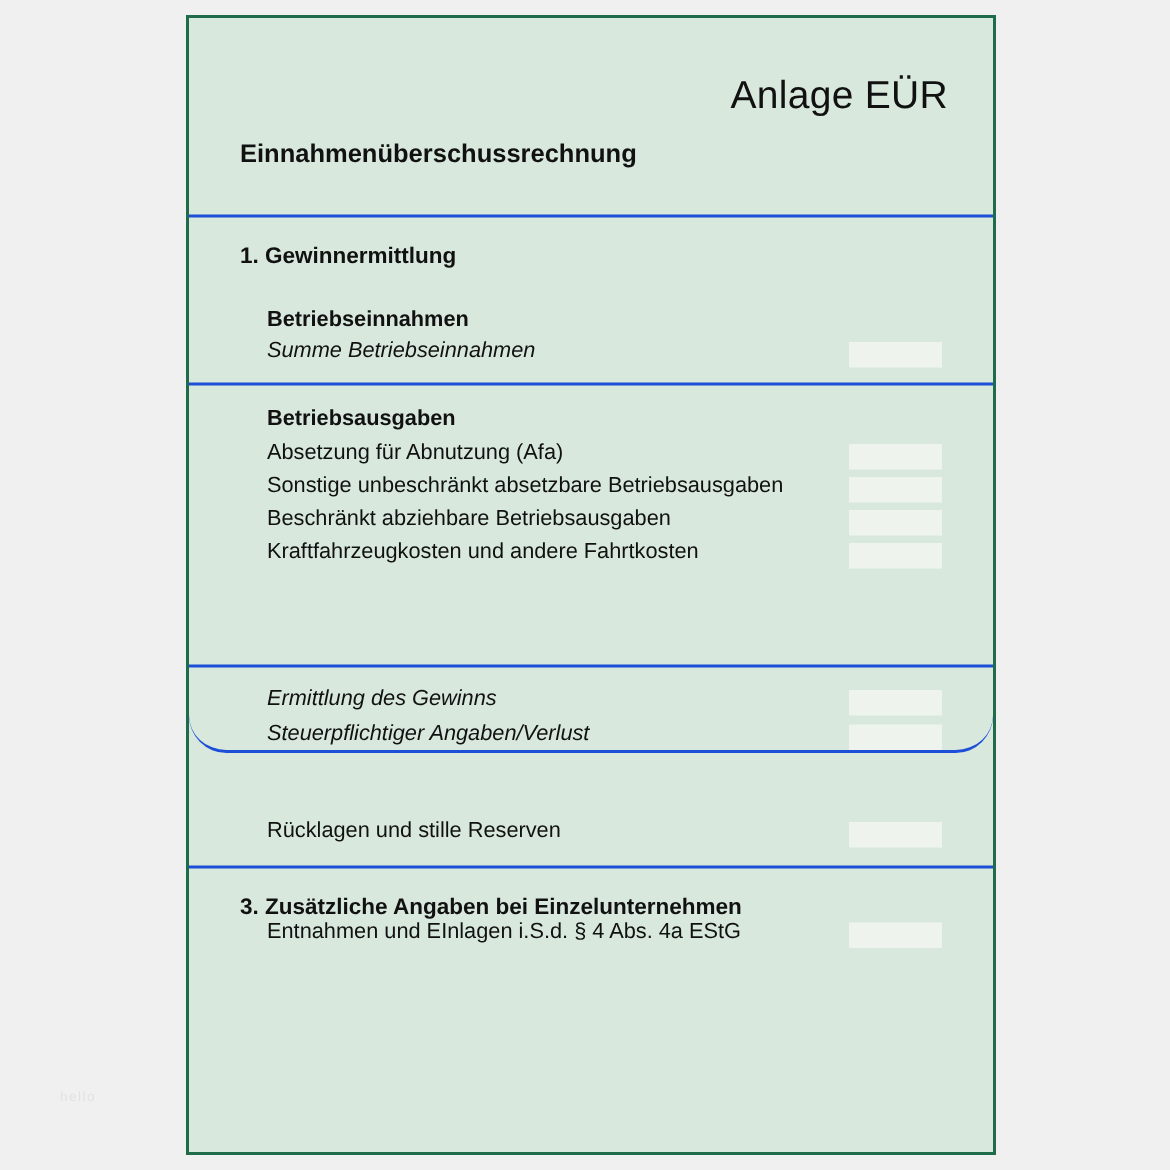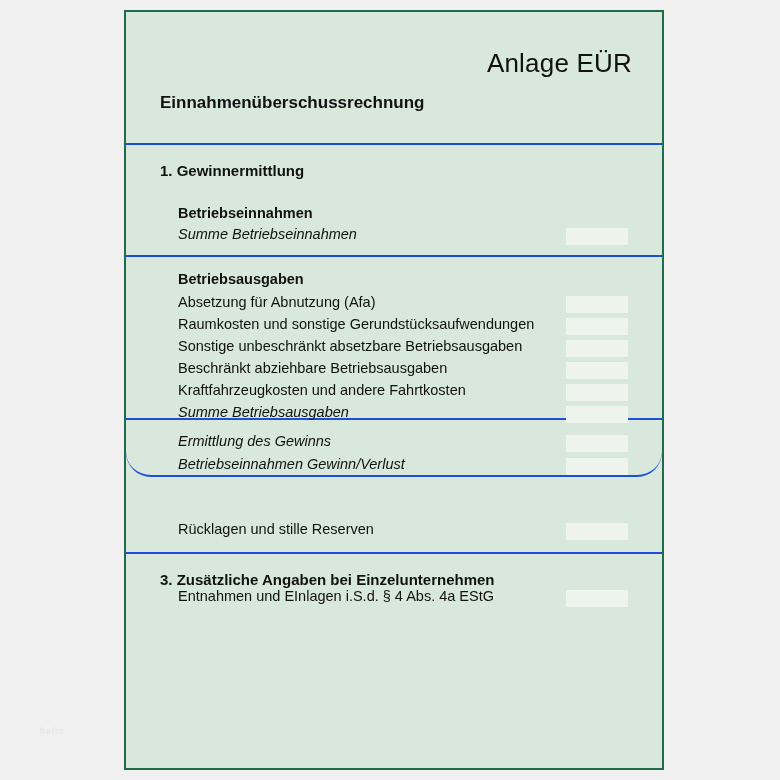--- a/index.html
+++ b/index.html
@@ -94,21 +94,21 @@
     border: none;
   }
 
   
   #sec-gewinn { height: 112px; }
   #sec-gewinn .sec-title { padding-top: 17px; }
   #sec-gewinn .group-title { margin-top: 26px; }
   #sec-gewinn .rows { margin-top: 5px; }
 
   
-  #sec-ausgaben { height: 163px; padding-top: 14px; }
+  #sec-ausgaben { height: 188px; padding-top: 14px; }
   #sec-ausgaben .rows { margin-top: 7px; }
 
   
   #sec-ermittlung { height: 57px; padding-top: 13px; border-radius: 25px; }
   #sec-ermittlung .row { height: 23px; }
 
   
   #sec-ergaenzend { height: 77px; padding-top: 17px; }
   #sec-ergaenzend .rows { margin-top: 27px; }
 
@@ -147,50 +147,42 @@
   </div>
 
   <div class="section" id="sec-ausgaben">
     <div class="group-title">Betriebsausgaben</div>
     <div class="rows">
       <div class="row">
         <span class="label">Absetzung für Abnutzung (Afa)</span>
         <span class="field"></span>
       </div>
       <div class="row">
-        <span class="label">Raumkosten und sonstige Gerundstücksaufwendungen</span>
-        <span class="field"></span>
-      </div>
-      <div class="row">
         <span class="label">Sonstige unbeschränkt absetzbare Betriebsausgaben</span>
         <span class="field"></span>
       </div>
       <div class="row">
         <span class="label">Beschränkt abziehbare Betriebsausgaben</span>
         <span class="field"></span>
       </div>
       <div class="row">
         <span class="label">Kraftfahrzeugkosten und andere Fahrtkosten</span>
         <span class="field"></span>
       </div>
-      <div class="row">
-        <span class="label italic">Summe Betriebsausgaben</span>
-        <span class="field"></span>
-      </div>
     </div>
   </div>
 
   <div class="section" id="sec-ermittlung">
     <div class="rows">
       <div class="row">
         <span class="label italic">Ermittlung des Gewinns</span>
         <span class="field"></span>
       </div>
       <div class="row">
-        <span class="label italic">Betriebseinnahmen Gewinn/Verlust</span>
+        <span class="label italic">Steuerpflichtiger Angaben/Verlust</span>
         <span class="field"></span>
       </div>
     </div>
   </div>
 
   <div class="section" id="sec-ergaenzend">
     <div class="rows">
       <div class="row">
         <span class="label">Rücklagen und stille Reserven</span>
         <span class="field"></span>

